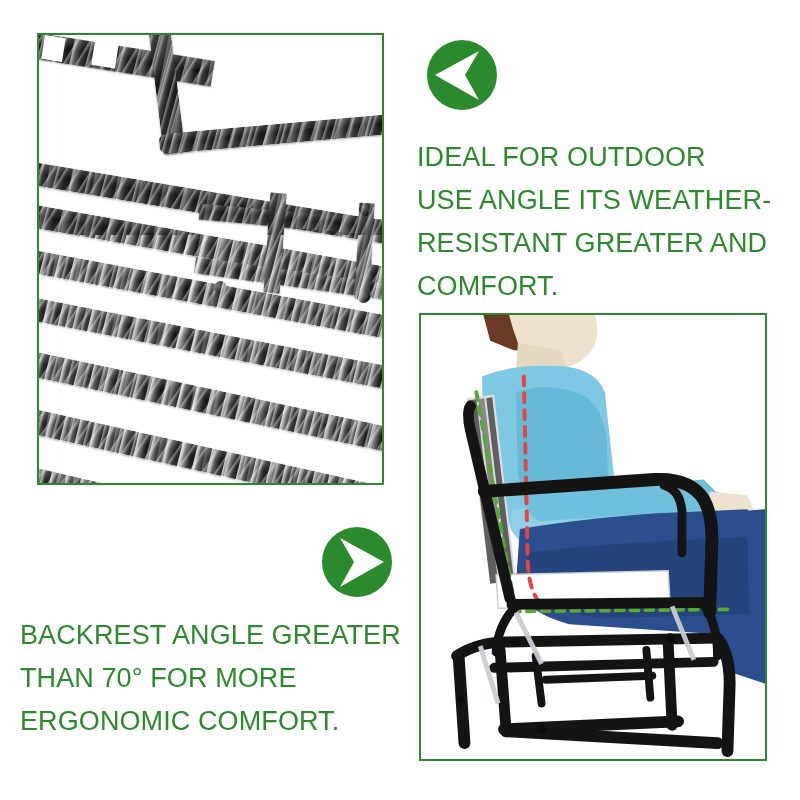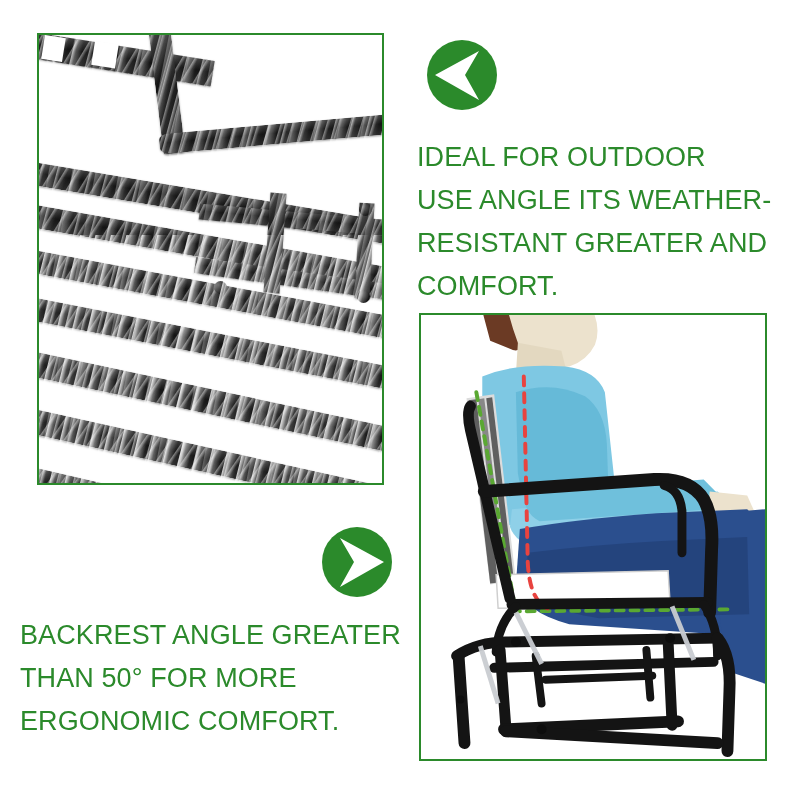--- a/index.html
+++ b/index.html
@@ -254,21 +254,21 @@
   </div>
 
   <div class="arrow-badge" id="badge-right">
     <svg viewBox="0 0 70 70" aria-hidden="true">
       <polygon fill="#ffffff" points="62,35 18,11 32,35 18,60"></polygon>
     </svg>
   </div>
 
   <div class="feature-text" id="text-backrest">
     <span class="line">BACKREST ANGLE GREATER</span>
-    <span class="line">THAN 50° FOR MORE</span>
+    <span class="line">THAN 70° FOR MORE</span>
     <span class="line">ERGONOMIC COMFORT.</span>
   </div>
 
   <div class="photo-frame" id="panel-ergonomic">
     <div class="photo-inner">
       <div id="ergo-scene">
         <svg viewBox="0 0 348 448" preserveAspectRatio="none" aria-hidden="true">
 
           <path fill="#6b3a24" d="M62,-4 L110,-4 L108,26 Q100,40 90,34 L70,26 Z"></path>
 

